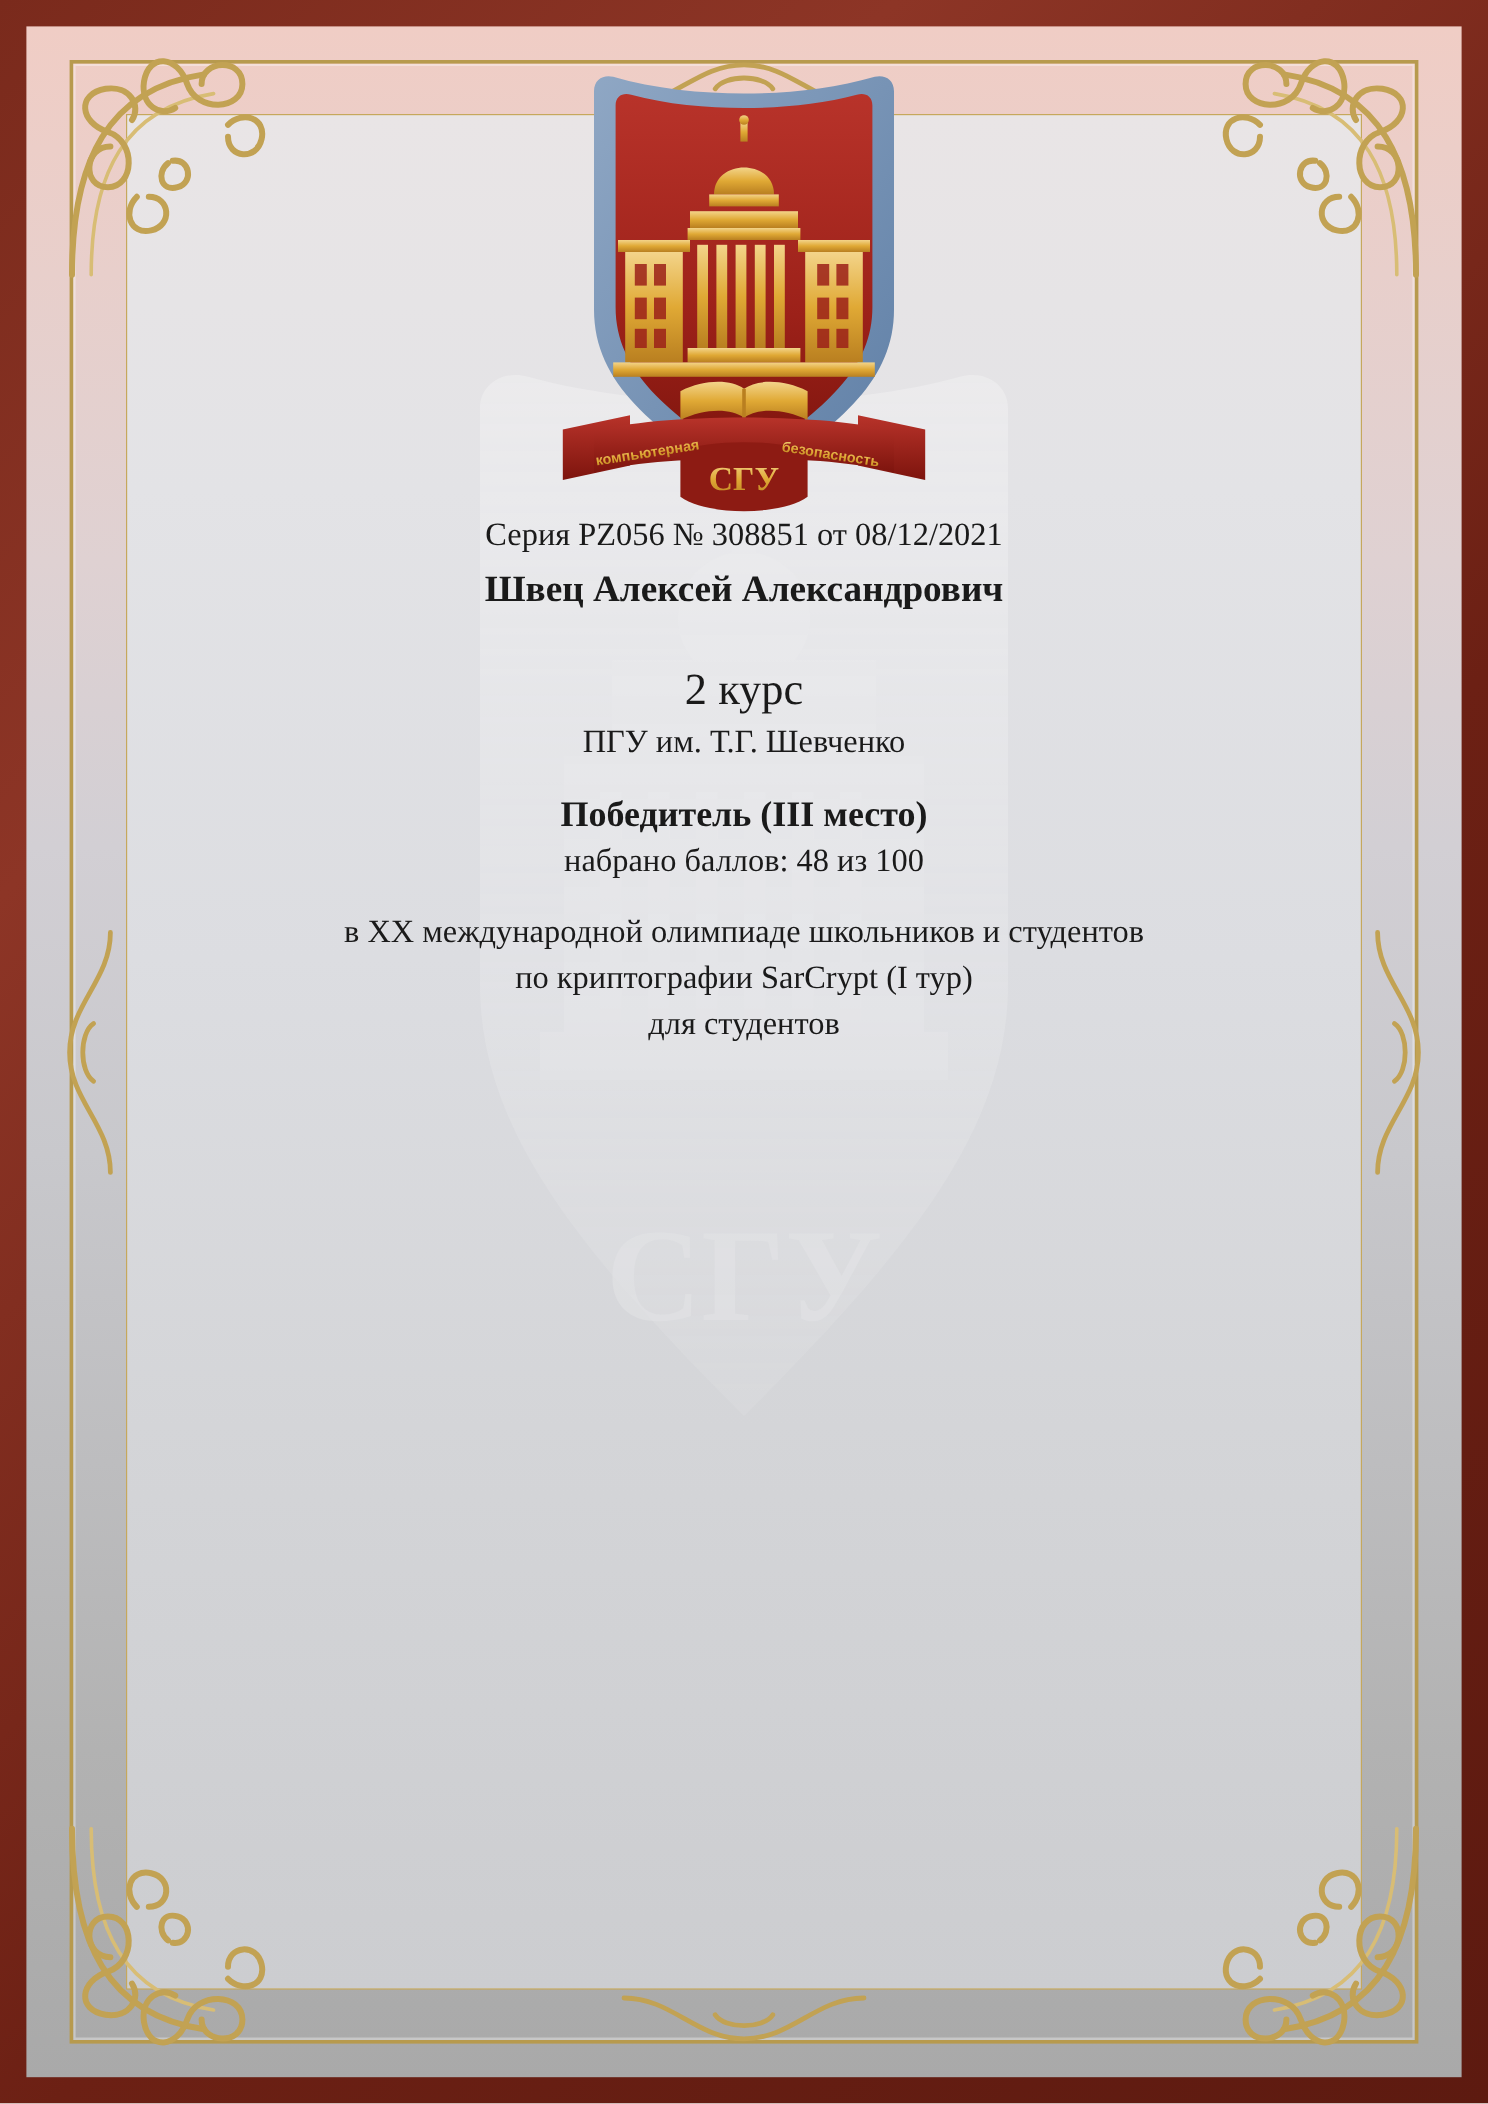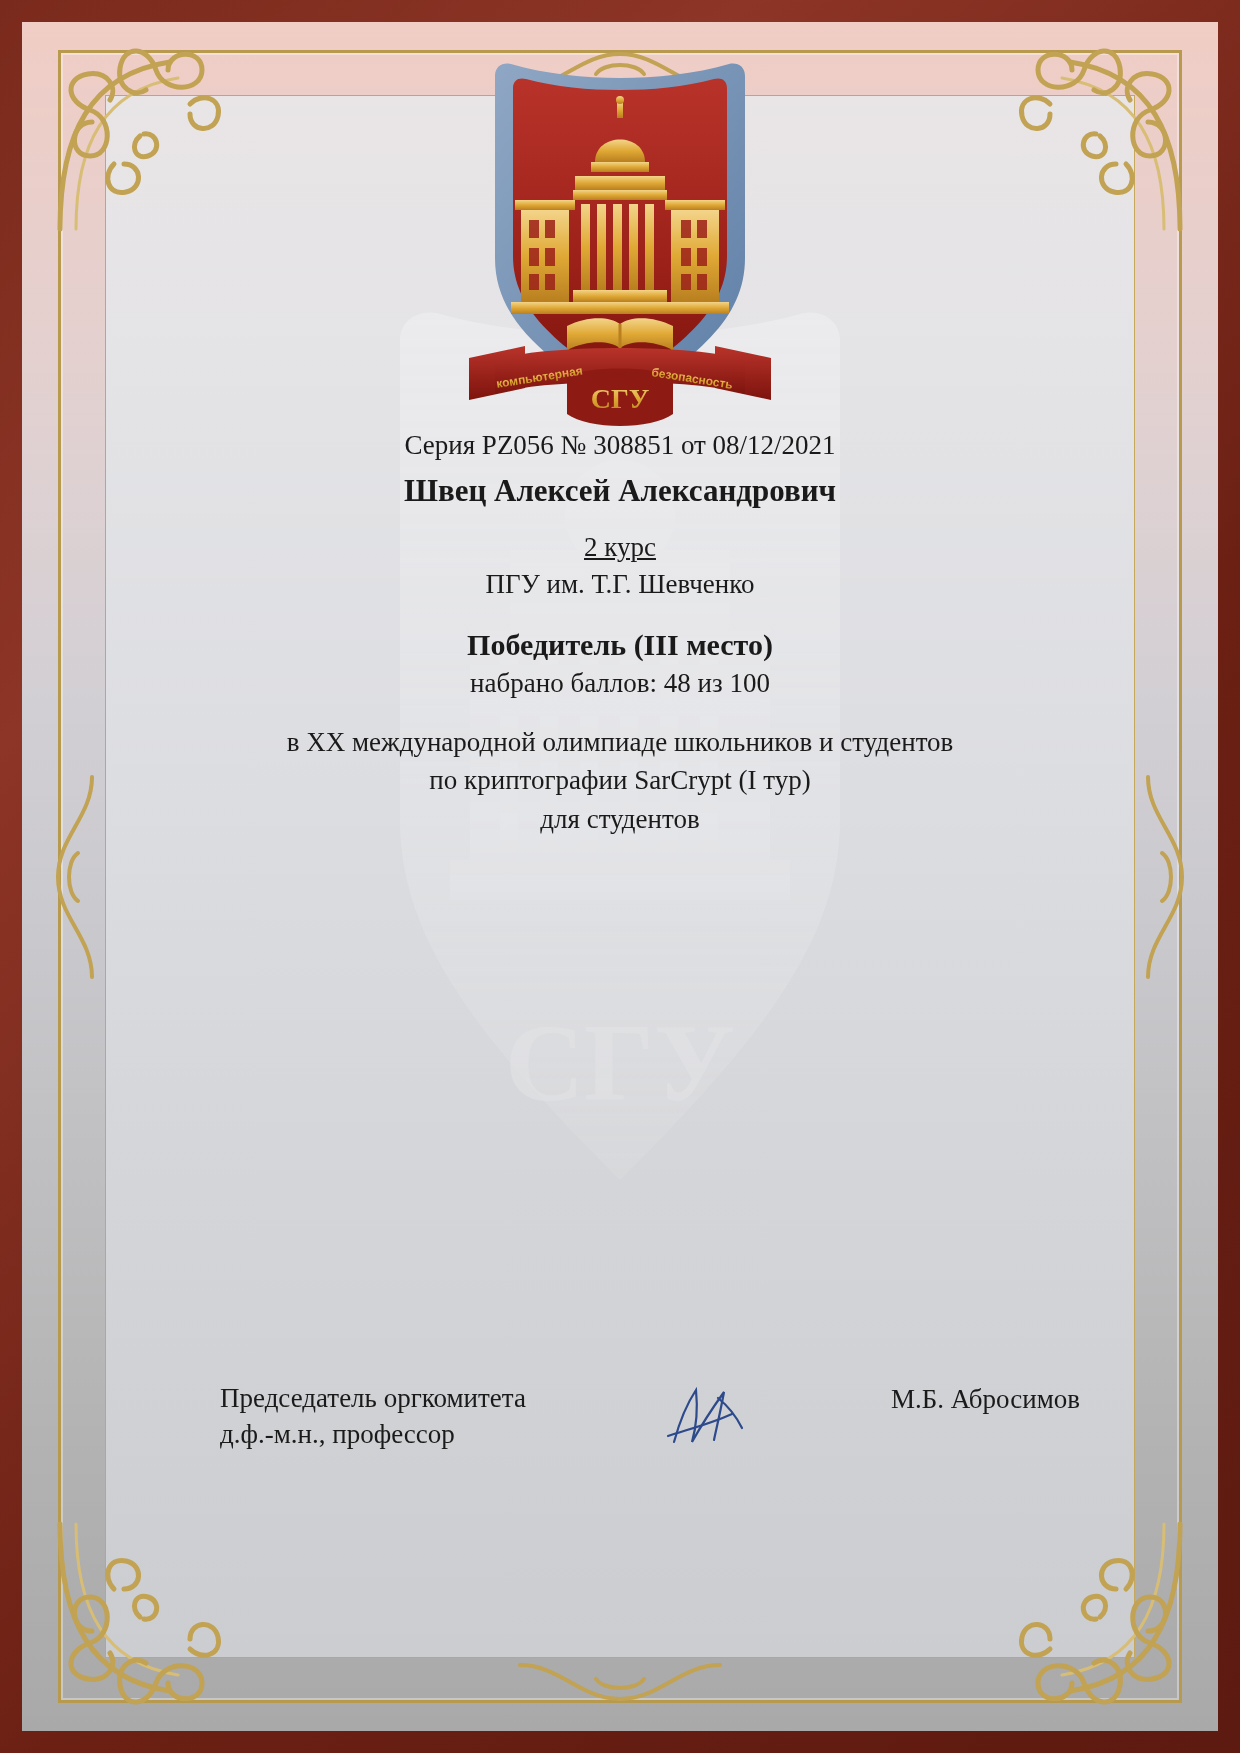--- a/index.html
+++ b/index.html
@@ -132,27 +132,26 @@
     font-size: 27px;
     margin-bottom: 12px;
   }
   .awarded {
     font-size: 36px;
     margin-bottom: 22px;
   }
   .recipient {
     font-size: 31px;
     font-weight: bold;
-    margin-bottom: 23px;
+    margin-bottom: 45px;
     text-align: center;
   }
   .course {
-    font-size: 27px;
+    font-size: 37px;
     margin-bottom: 6px;
-    text-decoration: underline;
   }
   .institution {
     font-size: 27px;
     margin-bottom: 28px;
   }
   .result {
     font-size: 30px;
     font-weight: bold;
     margin-bottom: 6px;
   }
@@ -390,29 +389,13 @@
     <div class="recipient">Швец Алексей Александрович</div>
     <div class="course">2 курс</div>
     <div class="institution">ПГУ им. Т.Г. Шевченко</div>
     <div class="result">Победитель (III место)</div>
     <div class="score">набрано баллов: 48 из 100</div>
     <div class="event-line">в XX международной олимпиаде школьников и студентов</div>
     <div class="event-line">по криптографии SarCrypt (I тур)</div>
     <div class="event-line">для студентов</div>
   </div>
 
-  <div class="sign-row">
-    <div class="sign-left">
-      <div>Председатель оргкомитета</div>
-      <div>д.ф.-м.н., профессор</div>
-    </div>
-    <div class="sign-mid">
-      <svg width="100" height="74" viewBox="0 0 100 74">
-        <g fill="none" stroke="#2c4a8c" stroke-width="2.2" stroke-linecap="round">
-          <path d="M16 62 C22 40 30 22 38 10 C40 30 38 48 34 62 C44 44 56 26 66 12 C62 34 58 50 56 60"></path>
-          <path d="M10 56 C28 50 52 44 74 34"></path>
-          <path d="M60 18 C70 26 78 36 84 48"></path>
-        </g>
-      </svg>
-    </div>
-    <div class="sign-right">М.Б. Абросимов</div>
-  </div>
 </div>
 
 </body></html>

